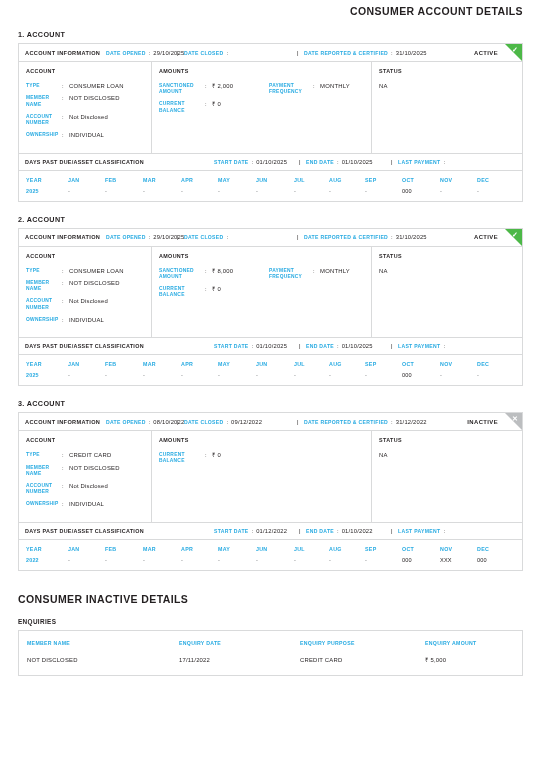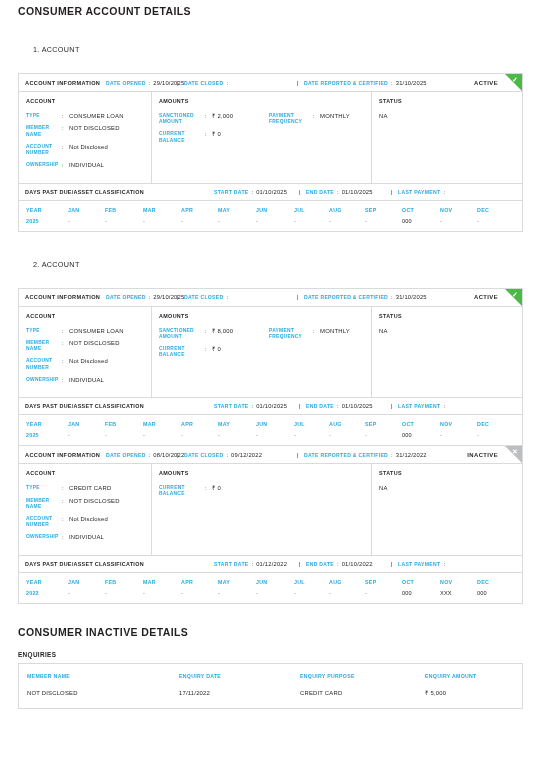--- a/index.html
+++ b/index.html
@@ -22,27 +22,28 @@
     padding: 0 18px;
     overflow: hidden;
   }
   .section-title {
     font-size: 10.5px;
     font-weight: bold;
     letter-spacing: 0.4px;
     color: #231f20;
     margin: 0;
     padding-top: 5px;
+    text-align: right;
   }
   .acct-title {
     font-size: 7.2px;
-    font-weight: normal;
+    font-weight: bold;
     letter-spacing: 0.35px;
     color: #231f20;
-    margin: 15px;
+    margin: 0;
     padding-top: 13px;
     padding-bottom: 4px;
   }
   .card {
     border: 1px solid #d9dadb;
     background: #ffffff;
     position: relative;
   }
   .card + .card { border-top: none; }
 
@@ -513,20 +514,21 @@
               <td class="dash">-</td>
               <td class="dash">-</td>
               <td class="dash">-</td>
               <td class="">000</td>
               <td class="dash">-</td>
               <td class="dash">-</td>
             </tr>
           </tbody>
         </table>
       </div>
+      <div class="acct-title">3. ACCOUNT</div>
       <div class="card">
         <div class="acct-head">
           <span class="hd-label">ACCOUNT INFORMATION</span>
           <span class="hd-grp pos-opened">
             <span class="hd-key">DATE OPENED</span>
             <span class="hd-colon">:</span>
             <span class="hd-val">08/10/2022</span>
           </span>
           <span class="hd-sep pos-sep1">|</span>
           <span class="hd-grp pos-closed">

